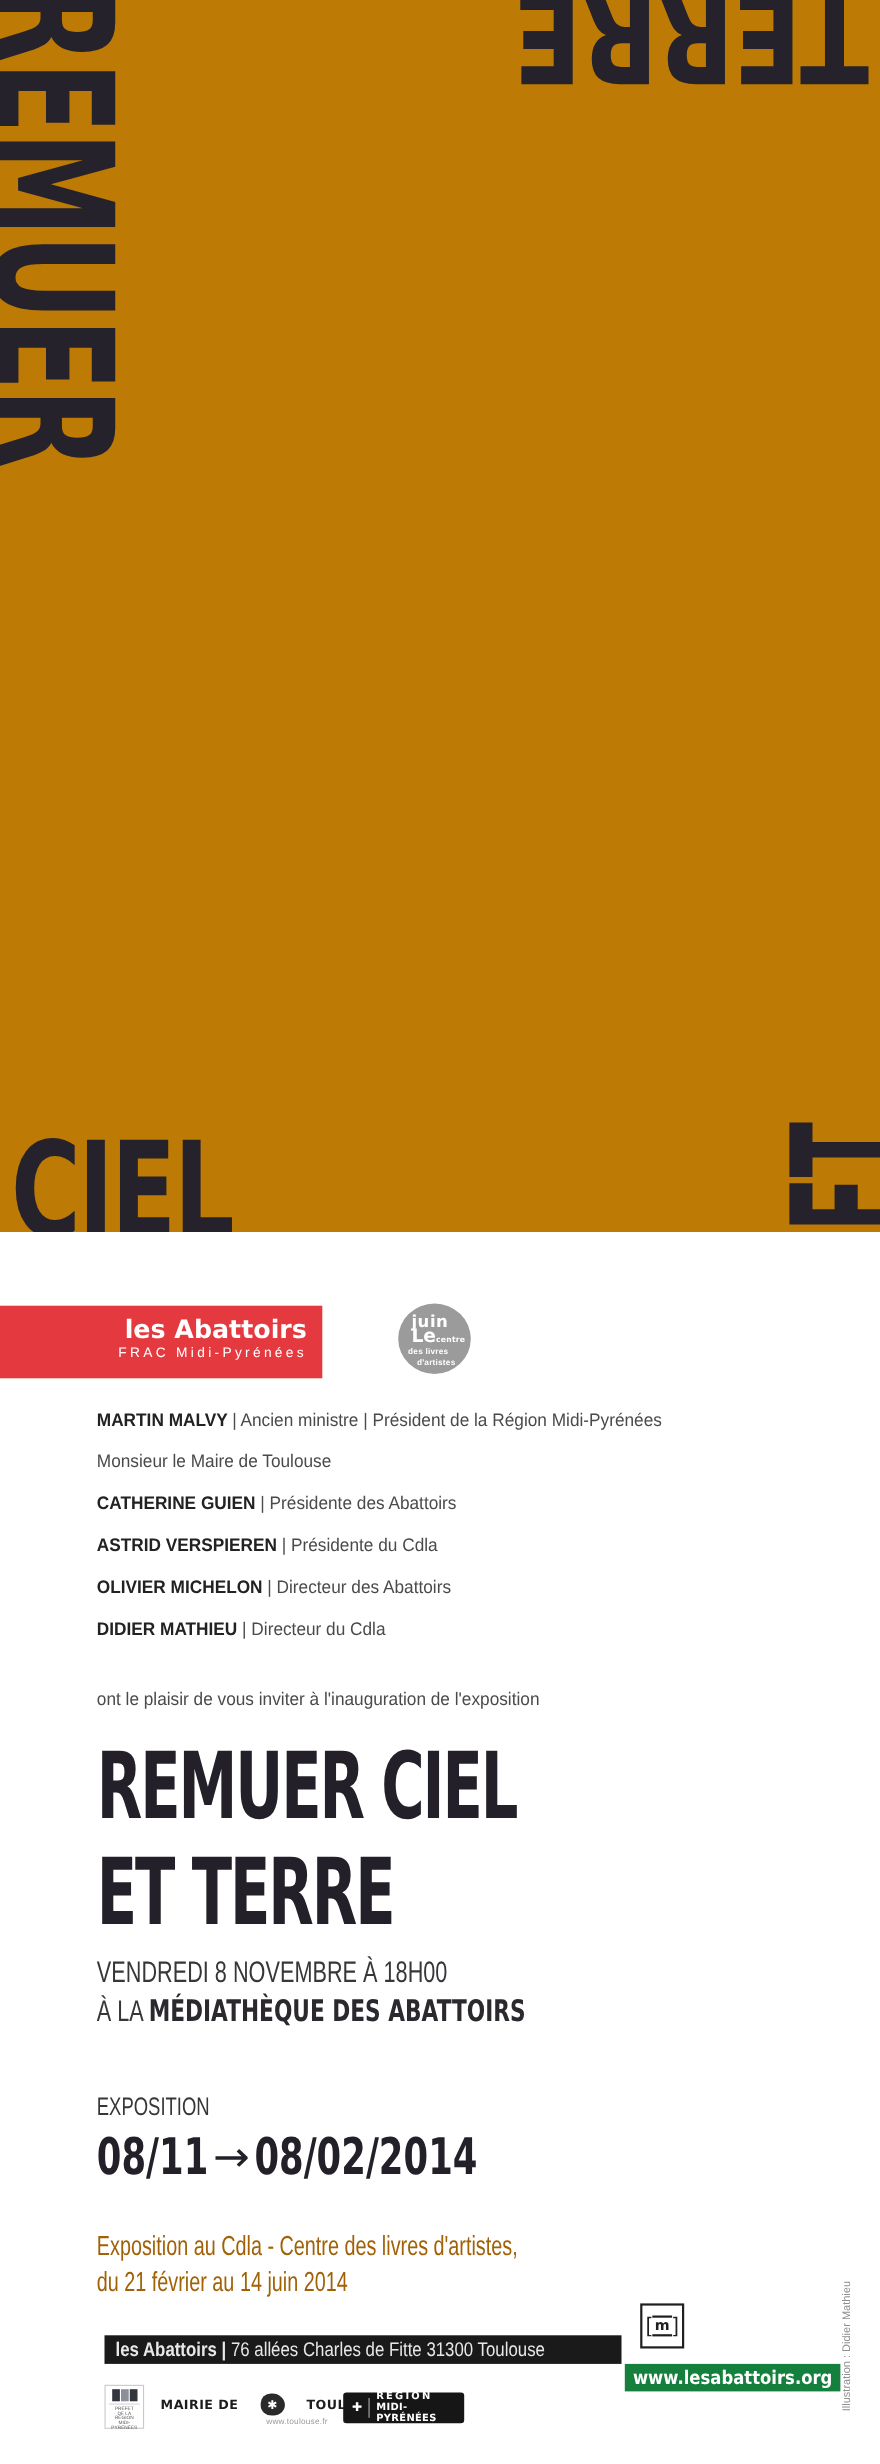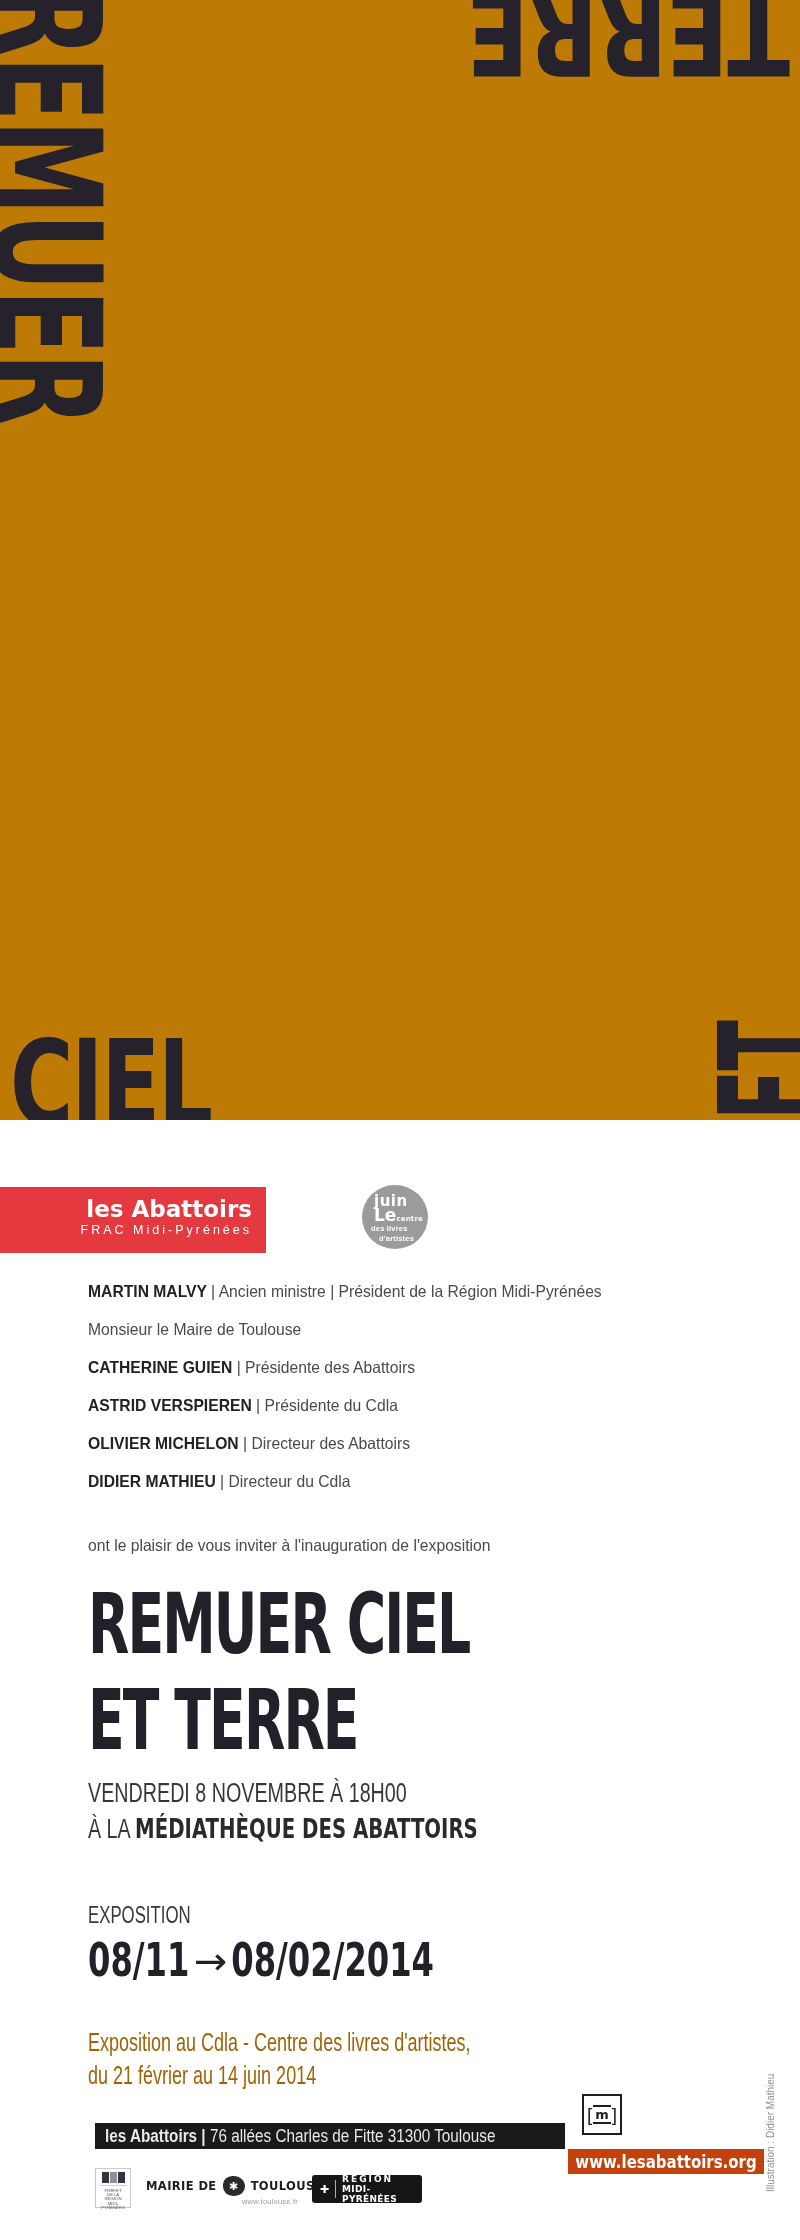--- a/index.html
+++ b/index.html
@@ -14,21 +14,21 @@
             transform:rotate(90deg) scaleX(0.64);transform-origin:0 0;}
   .terre-box{position:absolute;left:488px;top:-26px;width:302px;height:112px;}
   .terre-rot{width:302px;height:112px;transform:rotate(180deg);}
   .terre-txt{font-size:115px;letter-spacing:-2px;line-height:108px;transform:scaleX(0.80);transform-origin:0 0;}
   .w-ciel{position:absolute;left:10px;bottom:-24px;font-size:120px;letter-spacing:-3px;
           transform:scaleX(0.72);transform-origin:0 100%;}
   .w-et{position:absolute;left:700px;top:1120px;font-size:148px;letter-spacing:-2px;
         transform:rotate(-90deg) scaleX(0.50);transform-origin:0 0;}
 
   
-  .abx{left:0;top:1187px;width:266px;height:66px;background:#e53940;color:#fff;text-align:right;
+  .abx{left:0;top:1187px;width:293px;height:66px;background:#e53940;color:#fff;text-align:right;
        padding:9px 14px 0 0;box-sizing:border-box;}
   .abx .l1{font-family:"DejaVu Sans",sans-serif;font-weight:bold;font-size:23px;line-height:26px;}
   .abx .l2{font-size:12.5px;letter-spacing:3px;line-height:17px;font-weight:400;padding-left:12px;}
   .cdla{left:362px;top:1185px;width:66px;height:64px;background:#9b9b9b;border-radius:50%;
         color:#fff;overflow:hidden;padding:9px 0 0 12px;box-sizing:border-box;line-height:1;}
   .cdla .c1{font-family:"DejaVu Sans",sans-serif;font-weight:bold;font-size:15px;letter-spacing:.5px;}
   .cdla .c2{font-family:"DejaVu Sans",sans-serif;font-weight:bold;font-size:17px;margin-top:-2px;}
   .cdla .c2 small{font-size:7px;font-weight:bold;letter-spacing:.2px;}
   .cdla .c3{font-size:7.5px;font-weight:bold;margin-top:1px;margin-left:-3px;letter-spacing:.2px;}
   .cdla .c4{font-size:7.5px;font-weight:bold;margin-top:2px;margin-left:5px;letter-spacing:.2px;}
@@ -66,36 +66,36 @@
         line-height:26px;font-size:18px;padding-left:10px;box-sizing:border-box;white-space:nowrap;
         }
   .addr .in{display:inline-block;transform:scaleX(0.85);transform-origin:0 50%;}
   .addr b{font-weight:bold;}
   .addr span{color:#e8e8e8;}
   .mlogo{left:582px;top:2094px;width:40px;height:41px;border:2px solid #1f1f1f;background:#fff;
          box-sizing:border-box;display:flex;align-items:center;justify-content:center;color:#1f1f1f;}
   .mlogo .br{font-size:19px;font-weight:500;line-height:1;}
   .mlogo .mm{font-family:"DejaVu Sans",sans-serif;font-weight:bold;font-size:13px;line-height:1;
              border-top:2px solid #1f1f1f;border-bottom:2px solid #1f1f1f;padding:1px 2px;margin:0 1px;}
-  .site{left:568px;top:2149px;width:196px;height:25px;background:#c2410c;color:#fff;display:flex;
+  .site{left:568px;top:2149px;width:196px;height:25px;background:#15803d;color:#fff;display:flex;
         align-items:center;justify-content:center;font-family:"DejaVu Sans",sans-serif;font-weight:bold;
         font-size:17px;}
   .site .in{transform:scaleX(0.88);white-space:nowrap;}
   .credit{left:765px;top:2192px;font-size:10px;color:#8f8f8f;white-space:nowrap;
           transform:rotate(-90deg);transform-origin:0 0;line-height:12px;}
 
   
   .prefet{left:95px;top:2168px;width:36px;height:40px;border:1px solid #c9c9c9;background:#fff;
           box-sizing:border-box;text-align:center;}
   .prefet .flag{display:flex;gap:1px;justify-content:center;margin-top:3px;height:11px;}
   .prefet .flag i{width:7px;height:11px;background:#33353d;}
   .prefet .flag i.mid{background:#8a8f99;}
   .prefet .sep{height:1px;background:#d5d5d5;margin:2px 3px;}
   .prefet .txt{font-size:6px;color:#555;line-height:6px;transform:scale(0.72);transform-origin:50% 0;}
-  .mairie{left:146px;top:2176px;display:flex;align-items:center;gap:6px;color:#1d1d1d;}
+  .mairie{left:146px;top:2176px;display:flex;align-items:center;gap:20px;color:#1d1d1d;}
   .mairie .t{font-family:"DejaVu Sans",sans-serif;font-weight:bold;font-size:11.5px;letter-spacing:.4px;}
   .mairie .blob{width:22px;height:20px;background:#2a2a2a;border-radius:45% 55% 50% 48%;color:#fff;
                 display:flex;align-items:center;justify-content:center;font-size:11px;}
   .mairie .url{position:absolute;left:96px;top:21px;font-size:7.5px;color:#9a9a9a;letter-spacing:.2px;}
   .region{left:312px;top:2175px;width:110px;height:28px;background:#161616;border-radius:3px;color:#fff;
           display:flex;align-items:center;gap:6px;padding:0 8px;box-sizing:border-box;}
   .region .cross{font-size:11px;line-height:1;}
   .region .div{width:1px;height:18px;background:#fff;opacity:.65;}
   .region .rl1{font-family:"DejaVu Sans",sans-serif;font-weight:bold;font-size:9px;letter-spacing:2px;line-height:10px;}
   .region .rl2{font-family:"DejaVu Sans",sans-serif;font-weight:bold;font-size:9px;letter-spacing:.3px;line-height:10px;}

